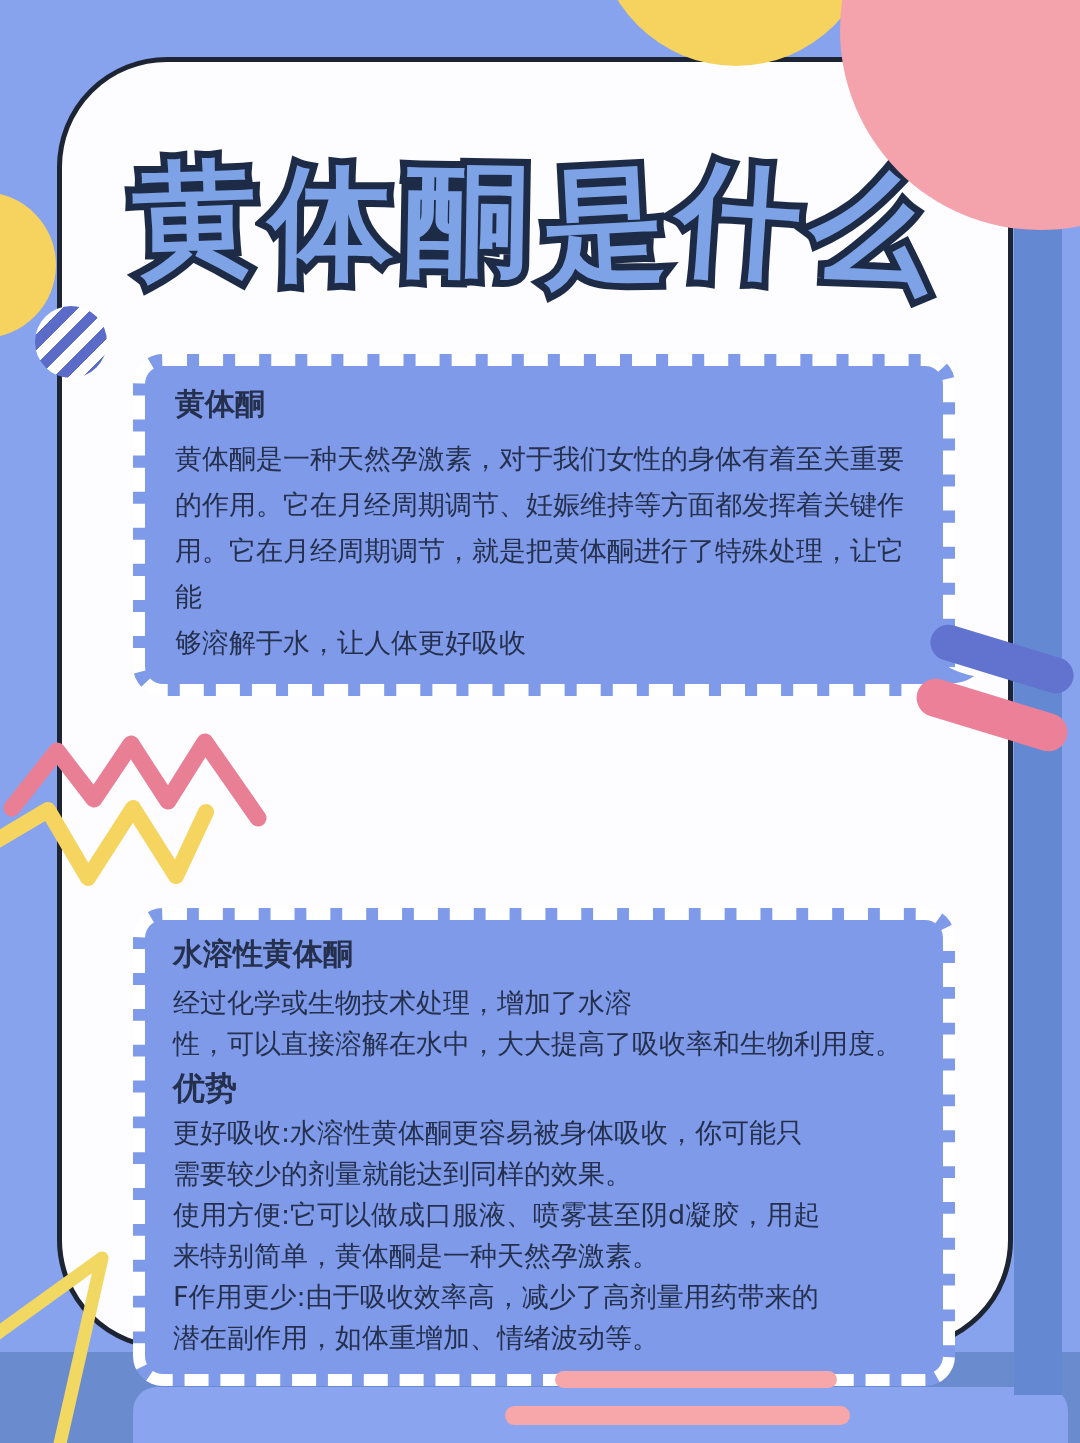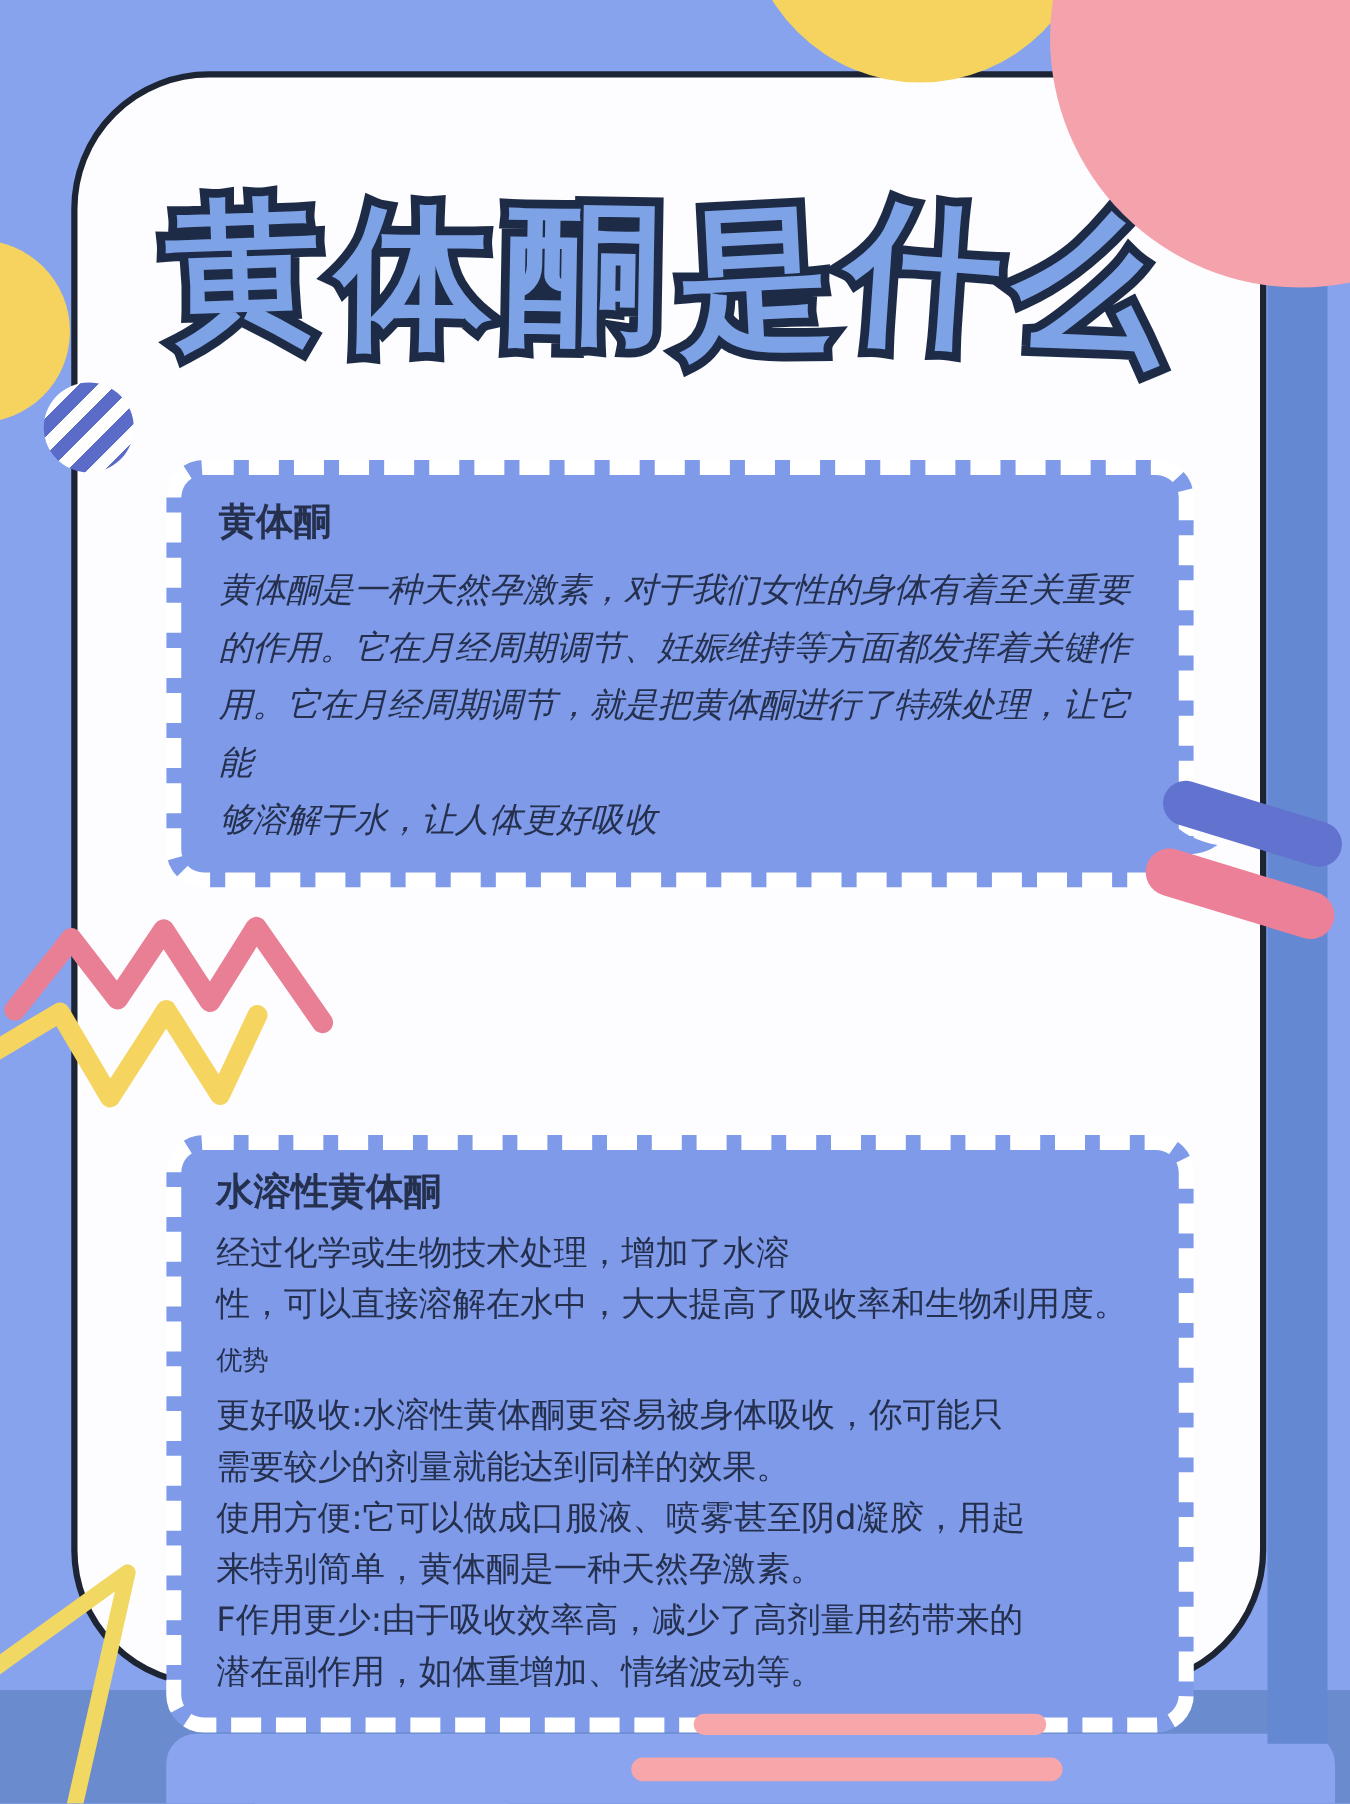--- a/index.html
+++ b/index.html
@@ -26,28 +26,28 @@
   .tc0{transform:rotate(-2deg);}
   .tc1{transform:rotate(0.5deg) translateY(4px);}
   .tc2{transform:rotate(1deg);}
   .tc3{transform:rotate(-3deg) translateY(6px);}
   .tc4{transform:rotate(4deg) translateY(2px);}
   .tc5{transform:rotate(9deg) translateY(10px);}
 
   
   .ibox{position:absolute;left:133px;width:822px;box-sizing:border-box;color:#25304e;
         background:#7e9ae9;border:12px dashed #ffffff;border-radius:30px;}
-  .ibox1{top:368px;padding:14px 30px 18px;}
+  .ibox1{top:354px;padding:14px 30px 18px;}
   .ibox2{top:908px;padding:12px 28px 16px;}
   .ibox h2{margin:4px 0 12px;font-size:30px;font-weight:600;line-height:40px;}
-  .ibox1 .body-line{font-size:27px;line-height:46px;font-style:italic;}
+  .ibox1 .body-line{font-size:27px;line-height:46px;}
   .ibox1 .body-line:last-child{}
   .ibox2 .body-line{font-size:27px;line-height:41px;}
   .ibox2 h2{margin:2px 0 8px;}
-  .subhead{font-size:21px;font-weight:400;line-height:48px;}
+  .subhead{font-size:32px;font-weight:700;line-height:48px;}
 
   
   .circle{position:absolute;border-radius:50%;}
   .top-yellow{left:597px;top:-212px;width:278px;height:278px;background:#f6d35e;}
   .top-pink{left:840px;top:-170px;width:400px;height:400px;background:#f4a2ab;}
   .left-yellow{left:-90px;top:192px;width:146px;height:146px;background:#f6d35e;}
   .striped{left:35px;top:306px;width:72px;height:72px;
            background:repeating-linear-gradient(135deg,#5b6cc8 0 11px,#ffffff 11px 21px);}
   .dash{position:absolute;}
   .dash-indigo{left:928px;top:641px;width:148px;height:36px;border-radius:18px;

